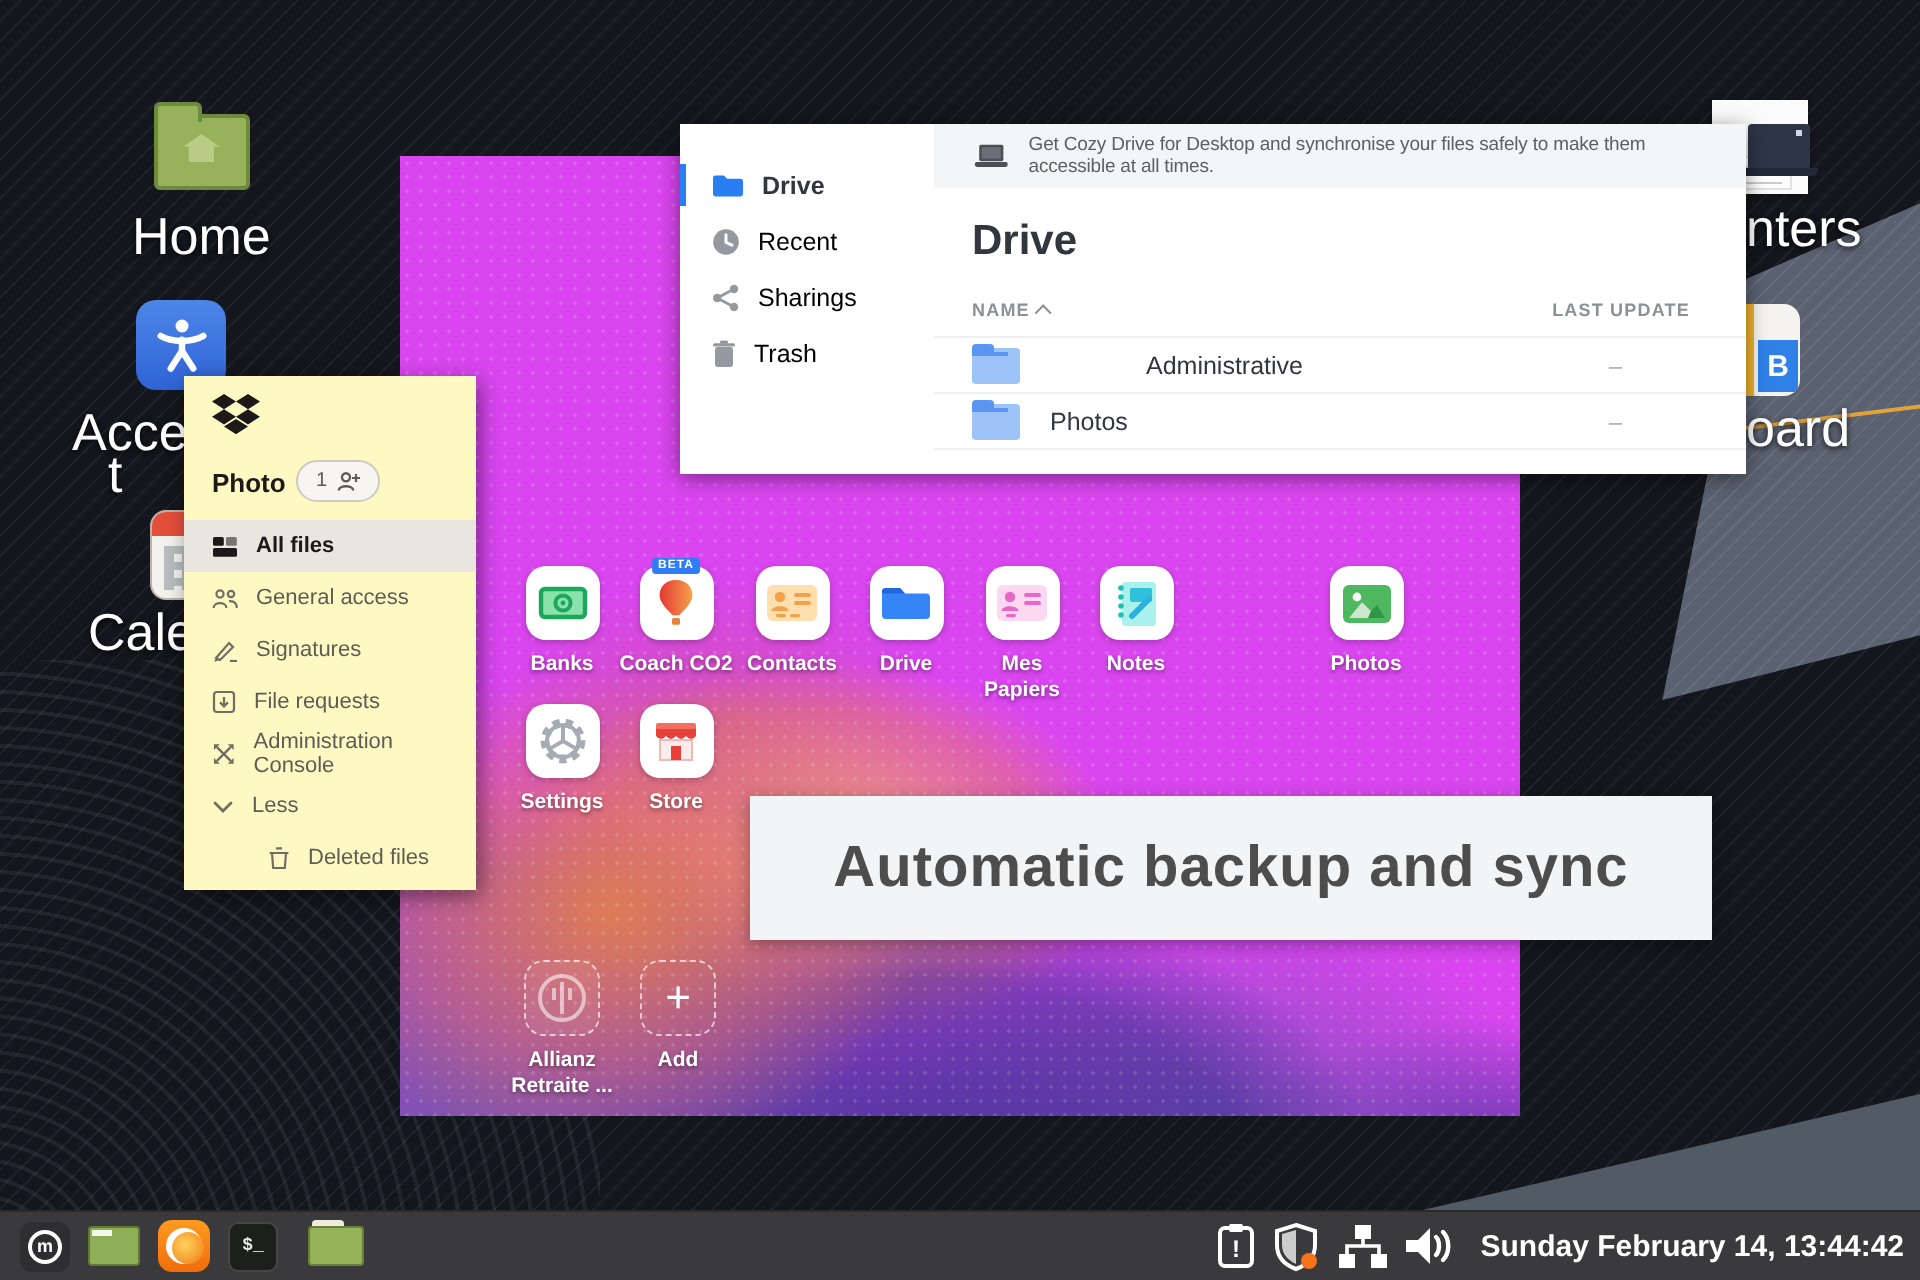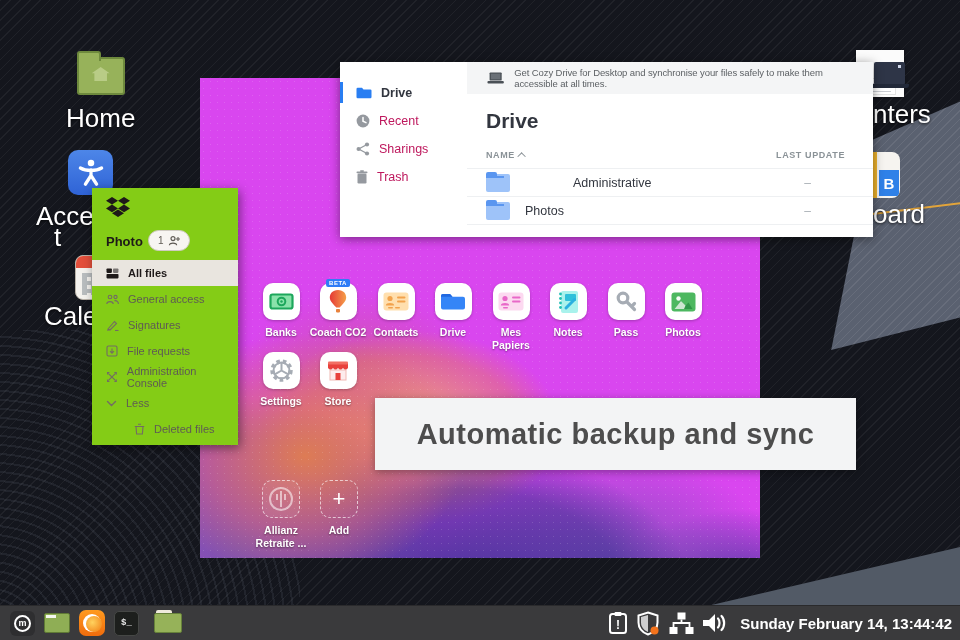--- a/index.html
+++ b/index.html
@@ -71,40 +71,40 @@
      font-size:6px;font-weight:bold;padding:1px 3px;border-radius:2px;letter-spacing:.5px;}
   .ghost-ico{width:38px;height:38px;margin:0 auto;border:1.5px dashed rgba(255,255,255,.65);border-radius:10px;
      display:flex;align-items:center;justify-content:center;color:#fff;}
   .ghost-ico.translucent{background:rgba(255,255,255,.06);}
   .plus-glyph{font-size:22px;font-weight:300;line-height:1;color:#fff;}
 
   
   .drive-win{left:340px;top:62px;width:533px;height:175px;background:#fff;box-shadow:0 2px 10px rgba(0,0,0,.45);}
   .drv-side{position:absolute;left:0;top:0;width:127px;height:100%;background:#fff;}
   .drv-item{position:absolute;left:0;width:127px;height:25px;display:flex;align-items:center;gap:9px;padding-left:16px;
-     color:#be185d;font-size:12.5px;}
+     color:#000000;font-size:12.5px;}
   .drv-item.active{color:#32363f;font-weight:bold;}
   .drv-item.active:before{content:"";position:absolute;left:0;top:2px;bottom:2px;width:3px;background:#297ef2;}
   .drv-main{position:absolute;left:127px;top:0;right:0;height:100%;}
   .drv-banner{position:absolute;left:0;top:0;right:0;height:32px;background:#f4f5f6;display:flex;align-items:center;
      gap:10px;padding:0 10px 0 20px;color:#5d6165;font-size:9.5px;letter-spacing:-0.1px;}
   .drv-title{position:absolute;left:19px;top:47px;font-size:21px;font-weight:600;color:#32363f;}
   .drv-cols{position:absolute;left:19px;right:28px;top:88px;height:16px;display:flex;justify-content:space-between;
      font-size:9px;font-weight:bold;color:#8a9297;letter-spacing:.6px;}
   .sort-up{display:inline-block;width:6px;height:6px;border-left:1.5px solid #8a9297;border-top:1.5px solid #8a9297;
      transform:rotate(45deg) translateY(2px);margin-left:5px;}
   .drv-row{position:absolute;left:0;right:0;height:28px;border-top:1px solid #eef0f2;display:flex;align-items:center;}
   .drv-row .fname{color:#32363f;font-size:12.5px;margin-left:15px;}
   .drv-row .fdate{position:absolute;right:62px;color:#a9afb5;font-size:12px;}
   .rowfolder{width:24px;height:18px;margin-left:19px;position:relative;background:#9ec3f9;border-radius:2px;}
   .rowfolder:before{content:"";position:absolute;left:0;top:-2px;width:11px;height:5px;background:#5a96f0;border-radius:2px 2px 0 0;}
   .rowfolder:after{content:"";position:absolute;left:0;top:2px;right:6px;height:2px;background:#5a96f0;}
 
   
-  .dbx{left:92px;top:188px;width:146px;height:257px;background:#84cc16;box-shadow:2px 3px 10px rgba(0,0,0,.45);}
+  .dbx{left:92px;top:188px;width:146px;height:257px;background:#fef9c3;box-shadow:2px 3px 10px rgba(0,0,0,.45);}
   .dbx-ws{position:absolute;left:14px;top:46px;font-size:13px;font-weight:bold;color:#1e1919;display:flex;align-items:center;gap:5px;}
   .caret-down{width:6px;height:6px;border-right:1.5px solid #1e1919;border-bottom:1.5px solid #1e1919;
      transform:rotate(45deg) translateY(-2px);display:inline-block;}
   .dbx-badge{position:absolute;left:56px;top:42px;height:21px;padding:0 9px;border:1px solid #cfcac2;border-radius:11px;
      display:flex;align-items:center;gap:4px;font-size:10px;color:#5f5b55;background:#f7f5f2;}
   .dbx-item{position:absolute;left:0;width:146px;height:26px;display:flex;align-items:center;gap:9px;padding-left:14px;
      color:#5f5b55;font-size:11px;}
   .dbx-item.active{background:#e9e5df;color:#1e1919;font-weight:bold;}
 
   
@@ -276,29 +276,20 @@
             <circle cx="3.5" cy="8.5" r="1.4" fill="#1fbfb4"></circle>
           <circle cx="3.5" cy="13" r="1.4" fill="#1fbfb4"></circle>
             <circle cx="3.5" cy="17.5" r="1.4" fill="#1fbfb4"></circle>
           <rect x="8" y="4" width="11" height="7" rx="1" fill="#2fc0da"></rect>
           <path d="M9 18 L17.5 9.5" stroke="#2bb0e0" stroke-width="3" stroke-linecap="round"></path>
         </svg>
       </div>
       <div class="app-label">Notes</div>
     </div>
 
-    <div class="abs app" style="left:397px;top:205px;">
-      <div class="app-ico">
-        <svg width="23" height="23" viewBox="0 0 23 23">
-          <circle cx="8" cy="8" r="4.8" fill="none" stroke="#a6acb4" stroke-width="3.2"></circle>
-          <path d="M12 12 L19.5 19.5 M16.5 16.5 L19.5 13.5" stroke="#a6acb4" stroke-width="3.2" stroke-linecap="round" fill="none"></path>
-        </svg>
-      </div>
-      <div class="app-label">Pass</div>
-    </div>
 
     <div class="abs app" style="left:454px;top:205px;">
       <div class="app-ico">
         <svg width="25" height="20" viewBox="0 0 25 20">
           <rect x="0.5" y="0.5" width="24" height="19" rx="3" fill="#4db860"></rect>
           <circle cx="7.5" cy="6.5" r="2.2" fill="#fff" opacity="0.95"></circle>
           <path d="M3.5 17 L10 9 L14.5 13.5 L17.5 10.5 L21.5 17 Z" fill="#2f9647"></path>
           <path d="M3.5 17 L10 9 L14.5 13.5 L13 17 Z" fill="#e8f5e9" opacity="0.85"></path>
         </svg>
       </div>

